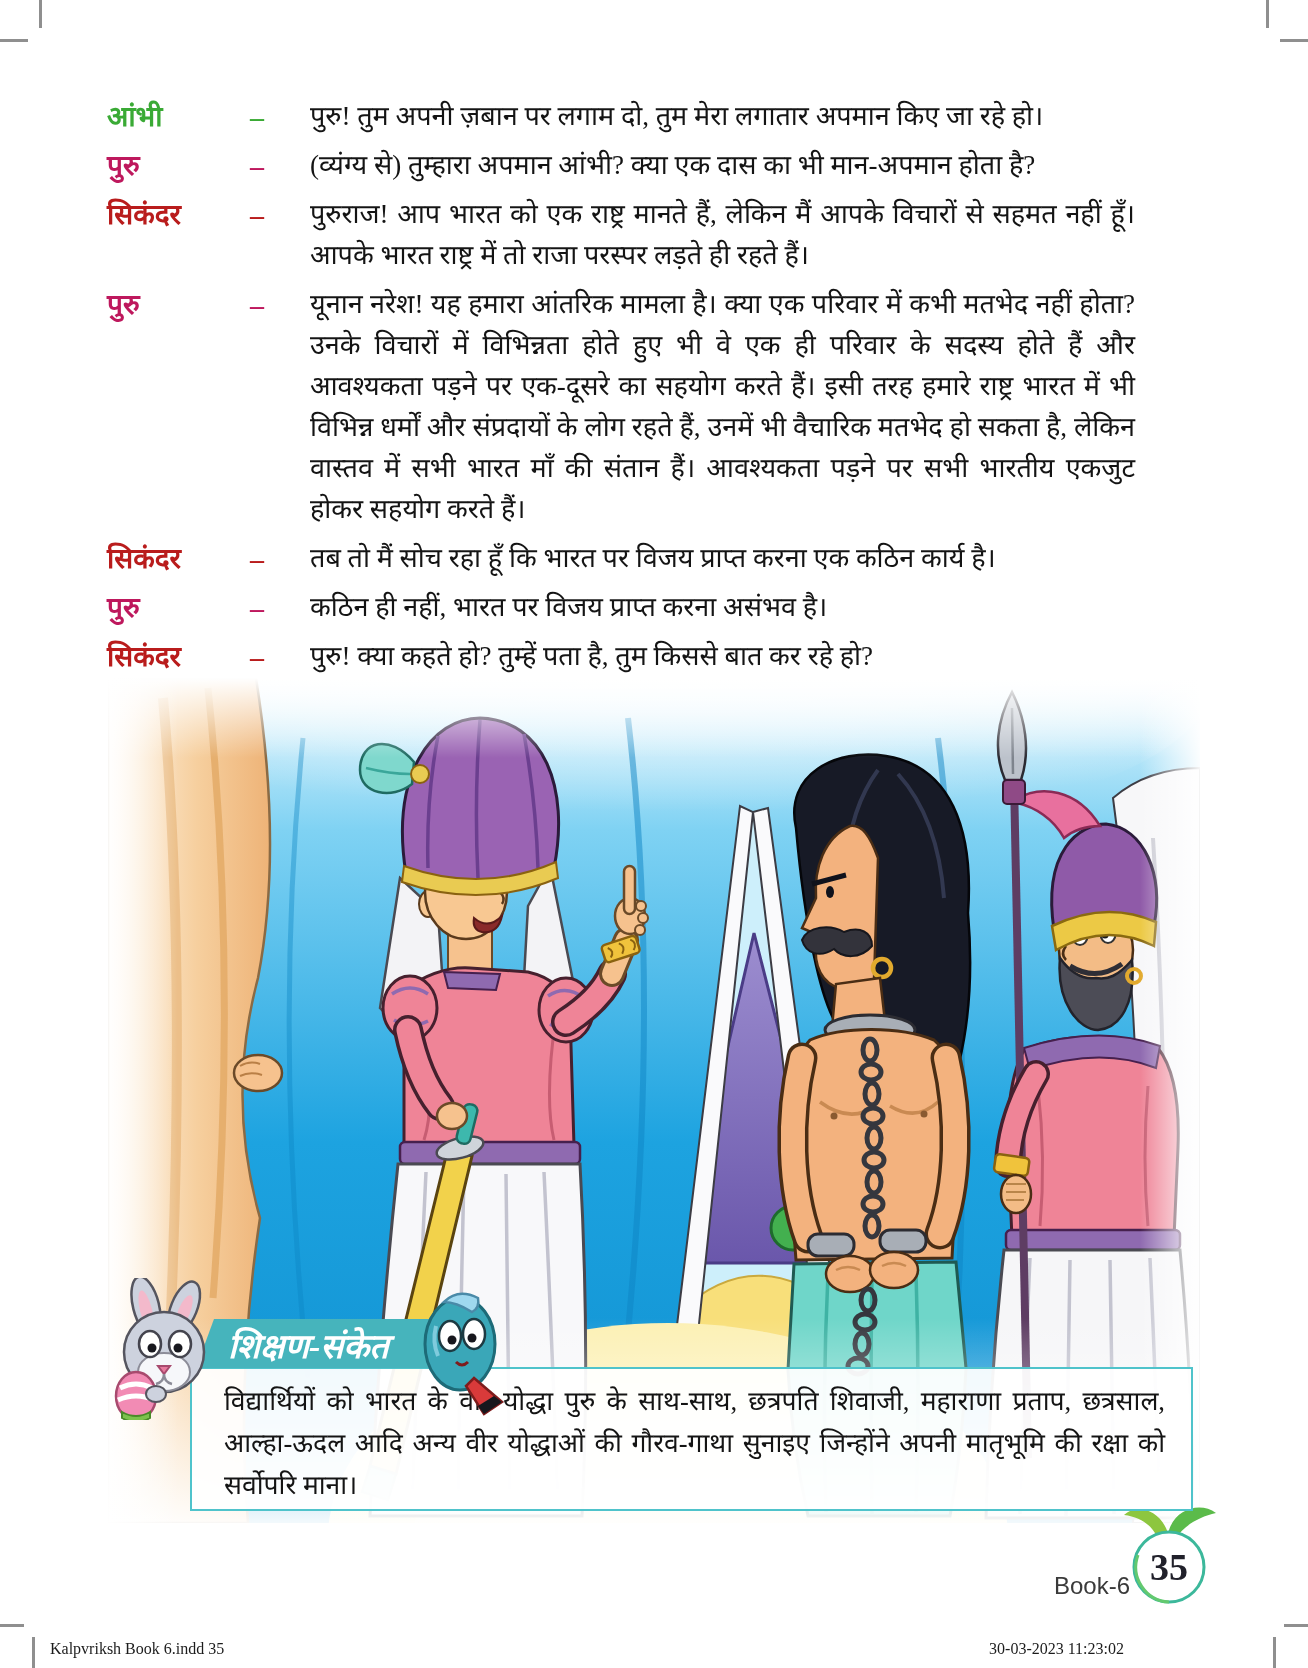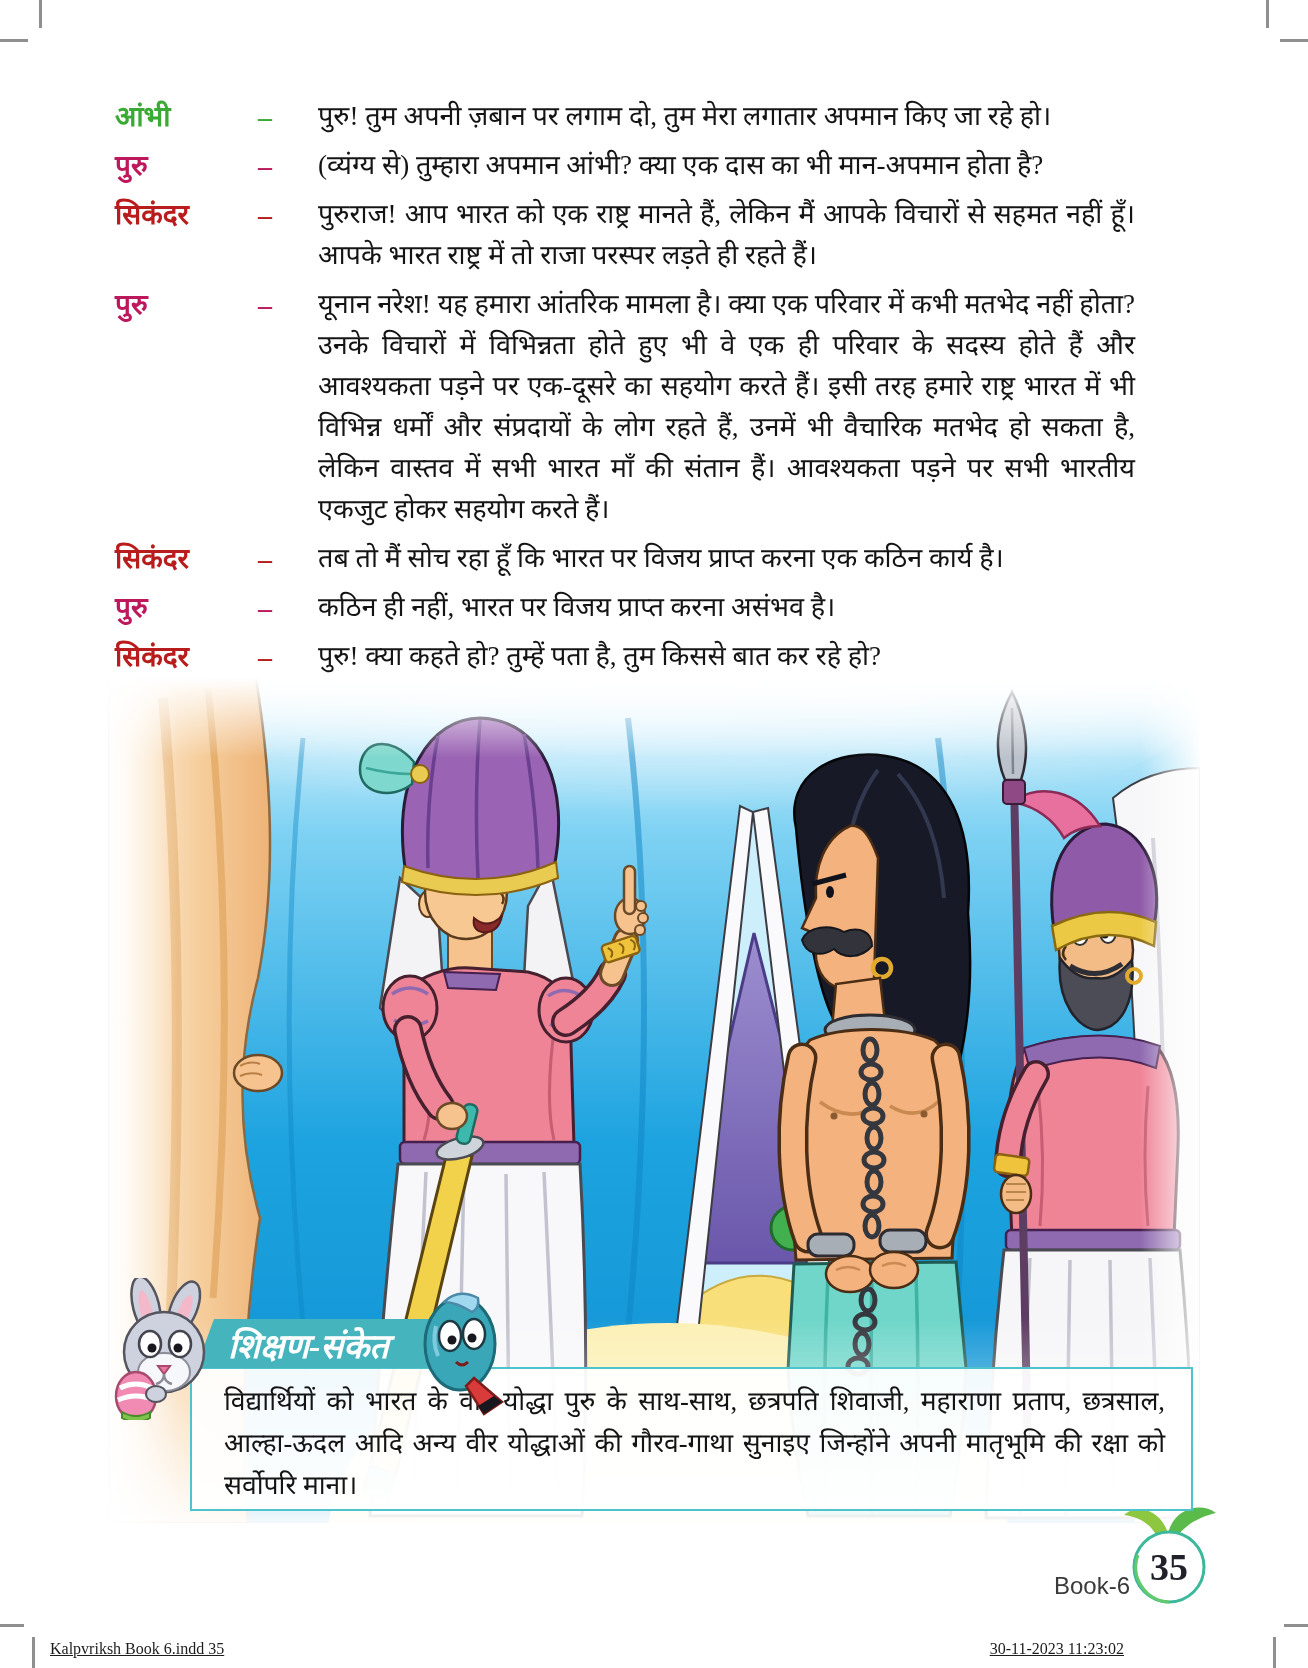--- a/index.html
+++ b/index.html
@@ -3,21 +3,21 @@
 <meta charset="utf-8">
 <style>
   html,body{margin:0;padding:0;background:#ffffff;}
   .page{position:relative;width:1308px;height:1668px;background:#fff;overflow:hidden;
         font-family:"Liberation Serif","DejaVu Serif",serif;}
   .crop{position:absolute;background:#8f8f8f;}
 
   
   .dialogue{position:absolute;left:107px;top:96px;width:1028px;}
   .drow{display:flex;align-items:flex-start;margin-bottom:8px;}
-  .spk{flex:0 0 143px;font-size:28px;font-weight:700;line-height:41px;margin-left:8px;}
+  .spk{flex:0 0 143px;font-size:28px;font-weight:700;line-height:41px;}
   .dash{flex:0 0 60px;font-size:28px;font-weight:700;line-height:41px;}
   .txt{flex:1;font-size:27px;line-height:41px;color:#141414;text-align:justify;}
   .c-green{color:#3aaa35}.c-blue{color:#be185d}.c-red{color:#b91c1c}
 
   
   .illu{position:absolute;left:108px;top:678px;width:1092px;height:845px;}
 
   
   .banner{position:absolute;left:196px;top:1319px;width:258px;height:49px;background:#46b4bc;
           clip-path:polygon(18px 0,100% 0,100% 100%,0 100%);display:flex;align-items:flex-end;z-index:4;}
@@ -25,21 +25,21 @@
   .note-box{position:absolute;left:190px;top:1367px;width:1003px;height:144px;border:2.5px solid #4fc3cb;
             background:rgba(255,255,255,.93);box-sizing:border-box;padding:11px 26px 0 32px;z-index:3;}
   .note-box p{margin:0;font-size:26.5px;line-height:42px;color:#141414;text-align:justify;}
   .rabbit{position:absolute;left:98px;top:1278px;z-index:5;}
   .pencil{position:absolute;left:414px;top:1274px;z-index:5;}
 
   
   .badge{position:absolute;left:1120px;top:1501px;z-index:2;}
   .book-label{position:absolute;left:1030px;top:1552px;width:100px;text-align:right;
               font-family:"Liberation Sans","DejaVu Sans",sans-serif;font-size:24px;color:#3a3a3a;margin-top:20px;}
-  .footer{position:absolute;font-size:16px;color:#1c1c1c;text-decoration:underline;}
+  .footer{position:absolute;font-size:16px;color:#1c1c1c;}
   .f-left{left:50px;top:1640px;}
   .f-right{right:184px;top:1640px;}
 </style>
 </head>
 <body>
 
 <div class="page">
 
   <div class="crop" style="left:39px;top:0;width:3px;height:28px"></div>
   <div class="crop" style="left:0;top:39px;width:28px;height:3px"></div>
@@ -356,15 +356,15 @@
   <div class="book-label">Book-6</div>
   <svg class="badge" width="100" height="108" viewBox="0 0 100 108">
     <path d="M48,32 C40,8 16,2 4,14 C20,16 32,24 37,36 C41,30 45,30 48,32 Z" fill="#8dc63f"></path>
     <path d="M48,33 C53,8 80,0 96,12 C78,16 62,26 56,38 C53,34 50,33 48,33 Z" fill="#5bbb4a"></path>
     <circle cx="49" cy="66" r="35" fill="#ffffff" stroke="#3cb89b" stroke-width="3"></circle>
     <path d="M18,54 A35,35 0 0,0 49,101" fill="none" stroke="#63c96f" stroke-width="3"></path>
     <text x="49" y="79" text-anchor="middle" font-family="Liberation Serif, DejaVu Serif, serif" font-size="38" font-weight="bold" fill="#21212b">35</text>
   </svg>
 
   <div class="footer f-left">Kalpvriksh Book 6.indd   35</div>
-  <div class="footer f-right">30-11-2023   11:23:02</div>
+  <div class="footer f-right">30-03-2023   11:23:02</div>
 
 </div>
 
 </body></html>

